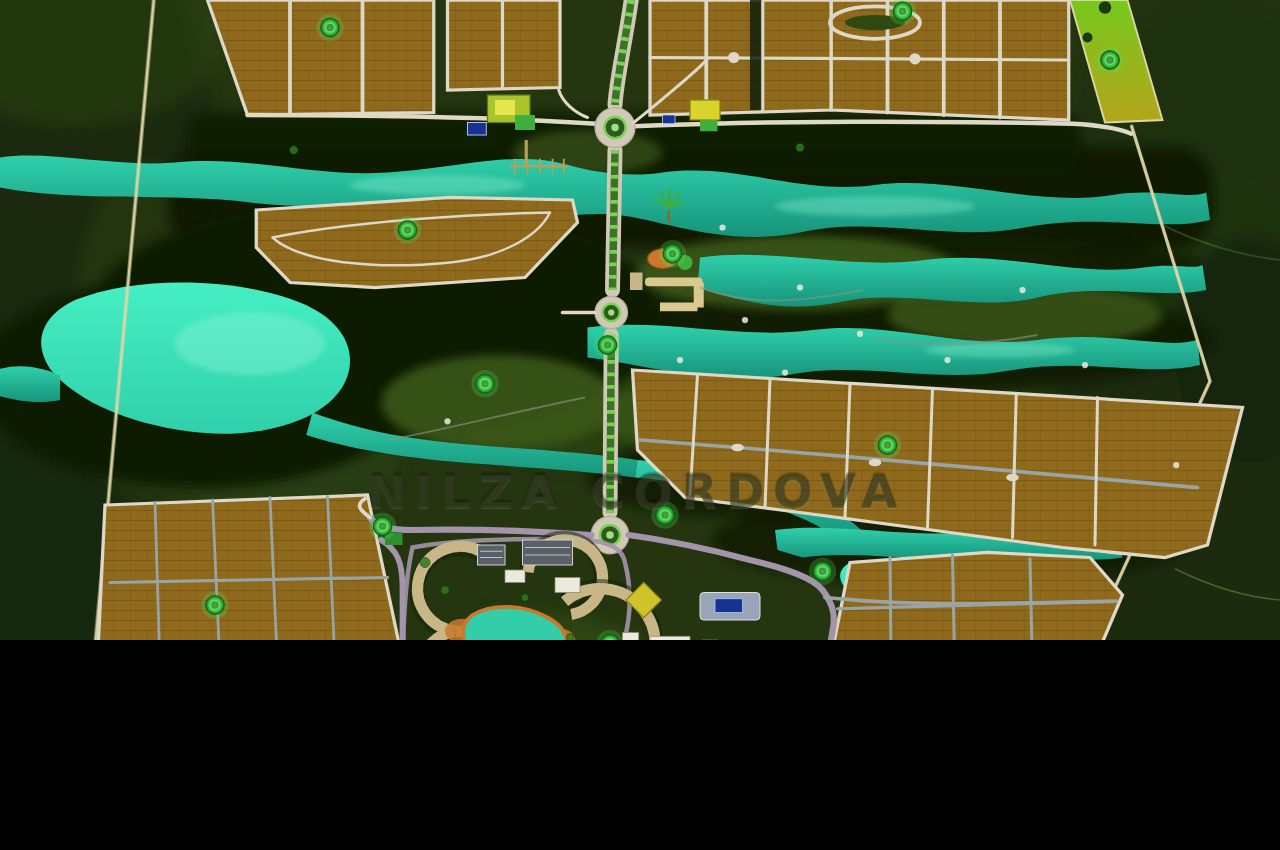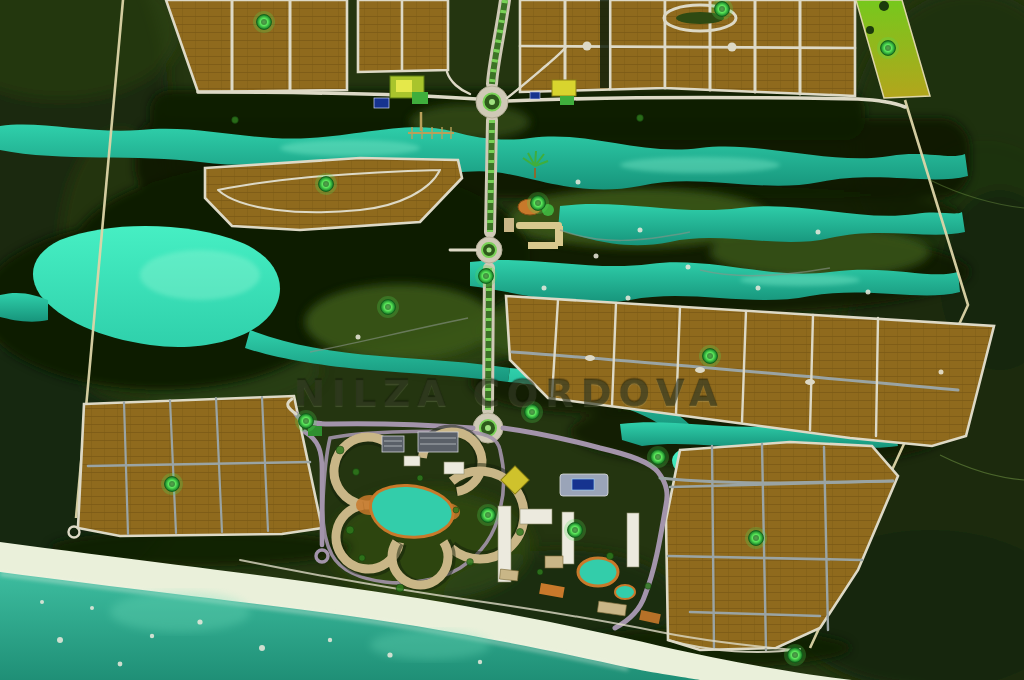--- a/index.html
+++ b/index.html
@@ -1,16 +1,16 @@
 <!DOCTYPE html>
 <html style="--jungle: #243510; --jungle_dark: #16240a; --marsh: #0c1a05; --golf: #3a5618; --lagoon_a: #2fd0ab; --lagoon_b: #17947b; --lagoon_bright: #46efc3; --sea_a: #3dbd9f; --sea_b: #1f8f76; --sand: #eaf0da; --lot: #8f6a1d; --lot_line: #6b4e12; --lot_line2: #7a5a16; --road: #ddd9c6; --road_gray: #9aa4a4; --road_purple: #a394ab; --avenue: #cfc9b6; --median: #79d257; --median_dark: #3c7226; --marker: #4ede52; --bld_tan: #c9b687; --bld_white: #eceade; --pool_blue: #16338f; --pool_teal: #33cdaa; --orange: #c8792b; --yellow: #d8d42e; --strip_green: #76c81d; --strip_yellow: #b3a51c; --boundary: #ddd5a8;"><head>
 <meta charset="utf-8">
 <style>
   html,body{margin:0;padding:0;background:#000;}
-  .stage{position:relative;width:1024px;height:680px;overflow:hidden;background:var(--jungle);font-family:"DejaVu Sans",sans-serif;}
+  .stage{position:relative;width:1024px;height:512px;overflow:hidden;background:var(--jungle);font-family:"DejaVu Sans",sans-serif;}
   .stage svg{position:absolute;left:0;top:0;}
   .watermark{
     position:absolute;left:294px;top:372px;white-space:nowrap;user-select:none;
     font:bold 37px "DejaVu Sans",sans-serif;letter-spacing:7px;
     color:rgba(28,36,12,.46);
     text-shadow:0 1px 1px rgba(225,232,195,.17), 0 -1px 1px rgba(0,0,0,.25);
   }
   
   .p-lot{fill:var(--lot);}
   .p-line-h{stroke:var(--lot_line);stroke-width:.9;fill:none;}

